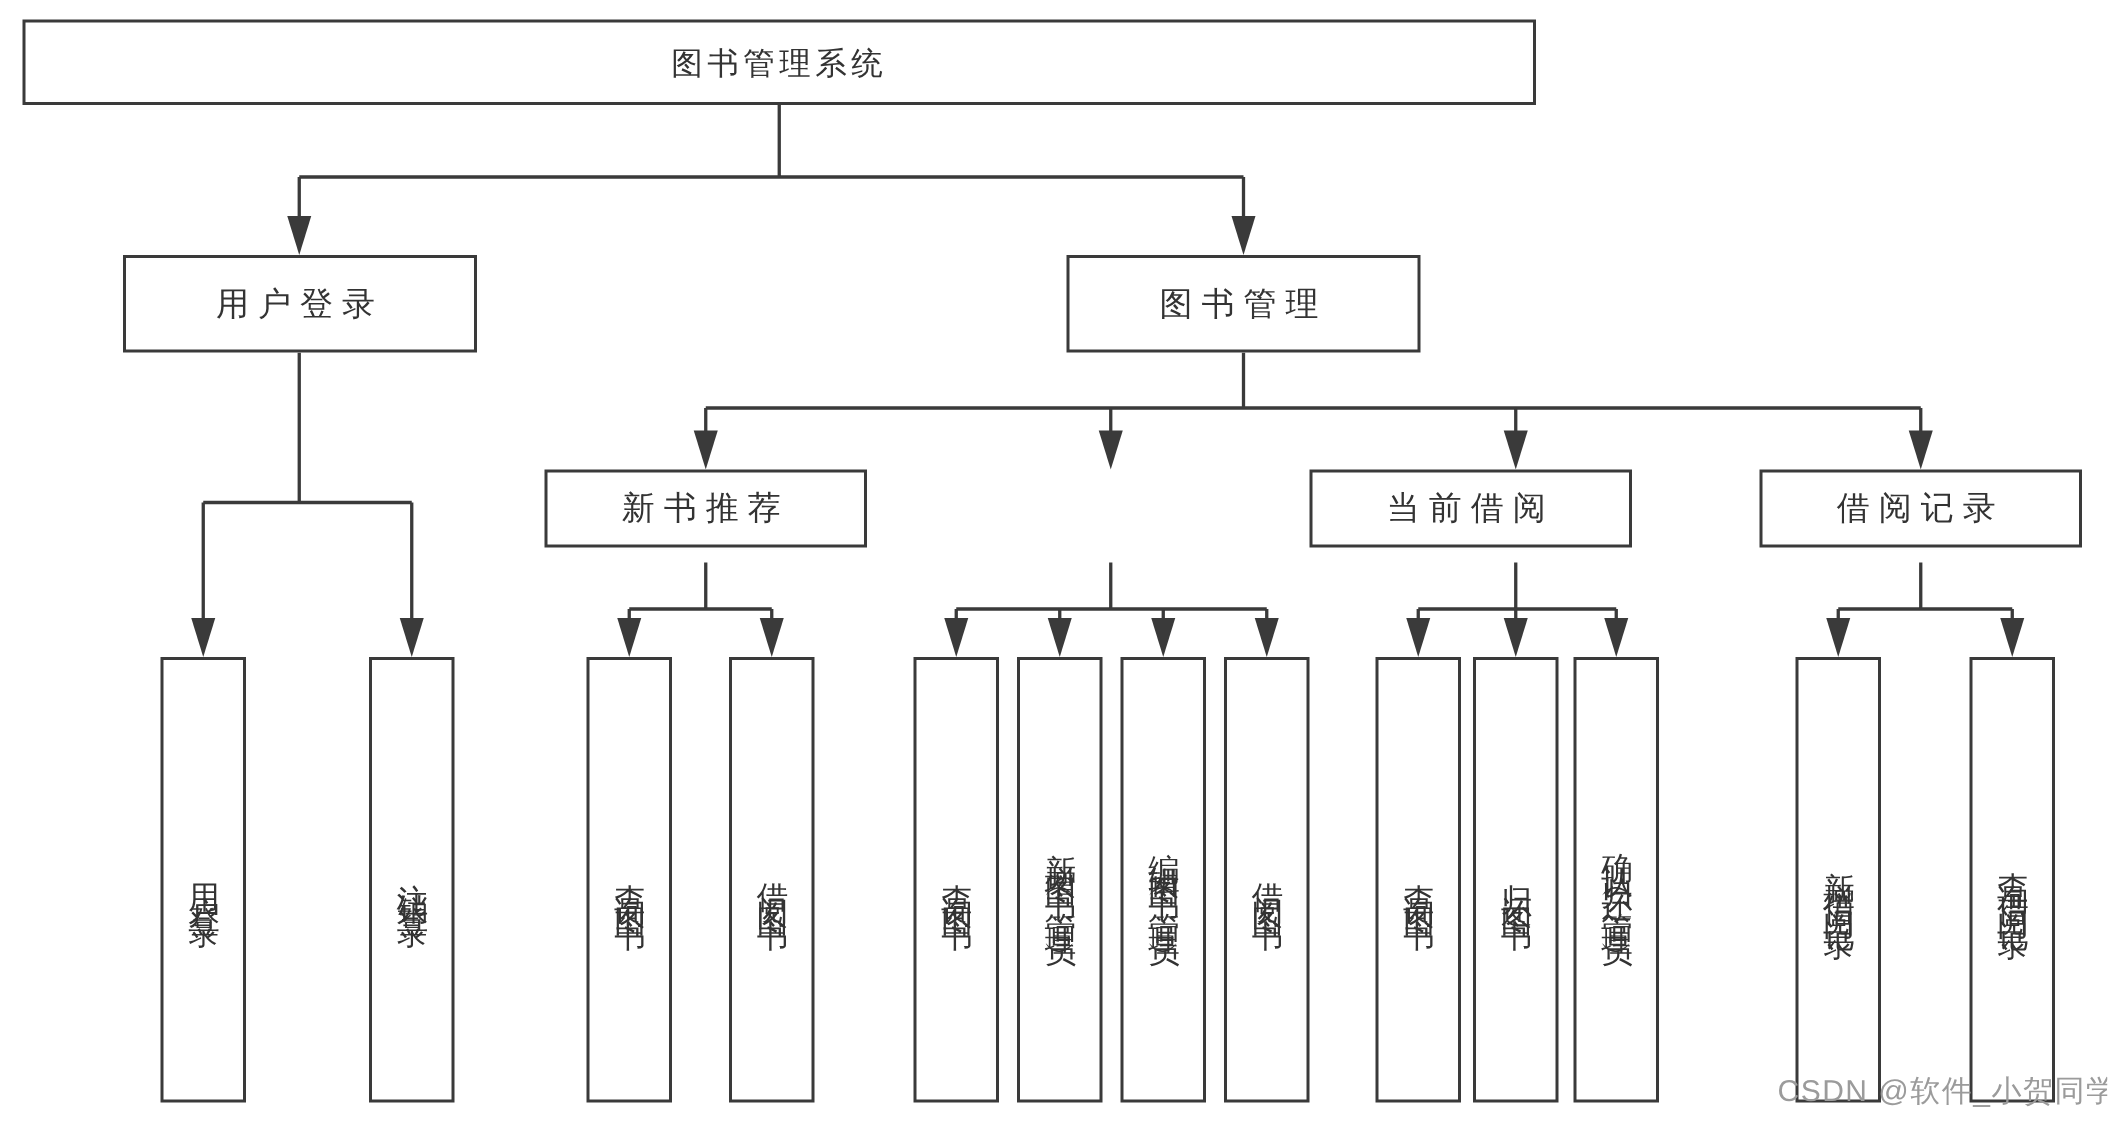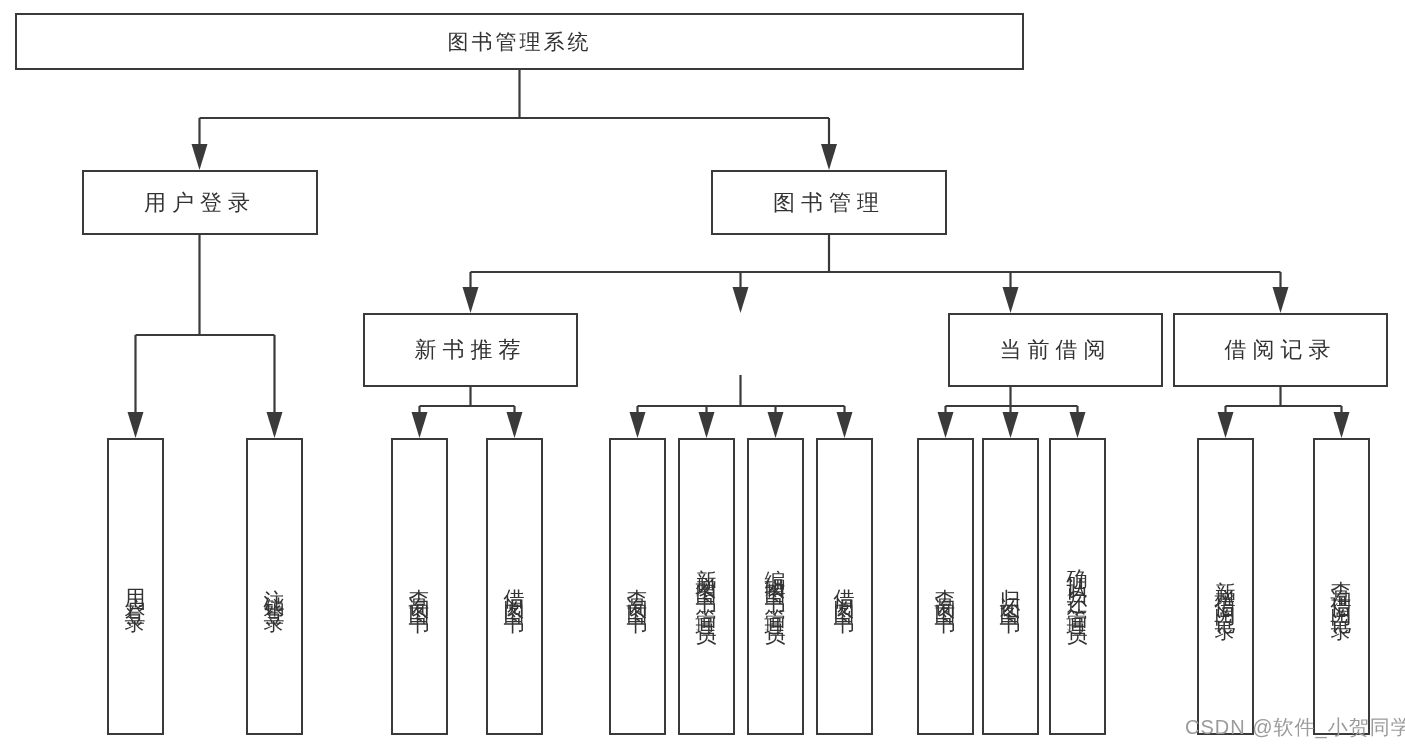--- a/index.html
+++ b/index.html
@@ -35,21 +35,21 @@
   }
   .root {
     left: 15px; top: 13px; width: 1009px; height: 57px;
     font-size: 21px; letter-spacing: 3px;
   }
   .branch {
     top: 170px; height: 65px; width: 236px;
     font-size: 22px; letter-spacing: 6px;
   }
   .module {
-    top: 313px; height: 74px; width: 215px;
+    top: 313px; height: 52px; width: 215px;
     font-size: 22px; letter-spacing: 6px;
   }
   .leaf {
     top: 438px; height: 297px; width: 57px;
     font-size: 21px;
     letter-spacing: 8px;
     writing-mode: vertical-rl;
     line-height: 1;
     padding-top: 2px;
   }
@@ -110,21 +110,21 @@
       <polygon points="1333.5,412 1349.5,412 1341.5,438"></polygon>
     </g>
   </svg>
 
   <div class="node root">图书管理系统</div>
 
   <div class="node branch" style="left:82px;">用户登录</div>
   <div class="node branch" style="left:711px;font-family:Liberation Serif, serif;">图书管理</div>
 
   <div class="node module" style="left:363px;">新书推荐</div>
-  <div class="node module" style="left:948px;">当前借阅</div>
+  <div class="node module" style="left:873px;">当前借阅</div>
   <div class="node module" style="left:1173px;">借阅记录</div>
 
   <div class="node leaf" style="left:107px;">用户登录</div>
   <div class="node leaf" style="left:246px;">注销登录</div>
 
   <div class="node leaf" style="left:391px;">查询图书</div>
   <div class="node leaf" style="left:486px;">借阅图书</div>
 
   <div class="node leaf" style="left:609px;">查询图书</div>
   <div class="node leaf" style="left:678px;">新增图书（管理员）</div>

